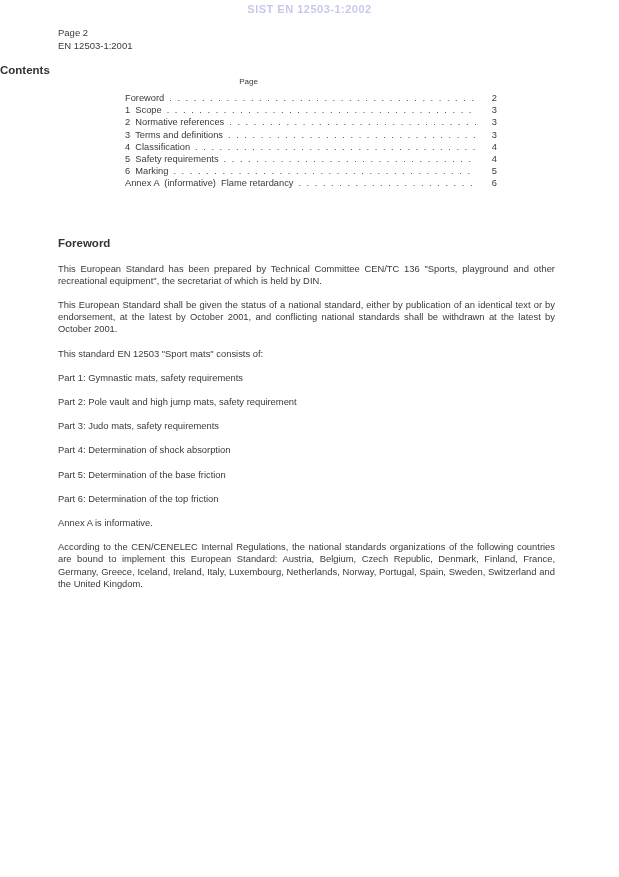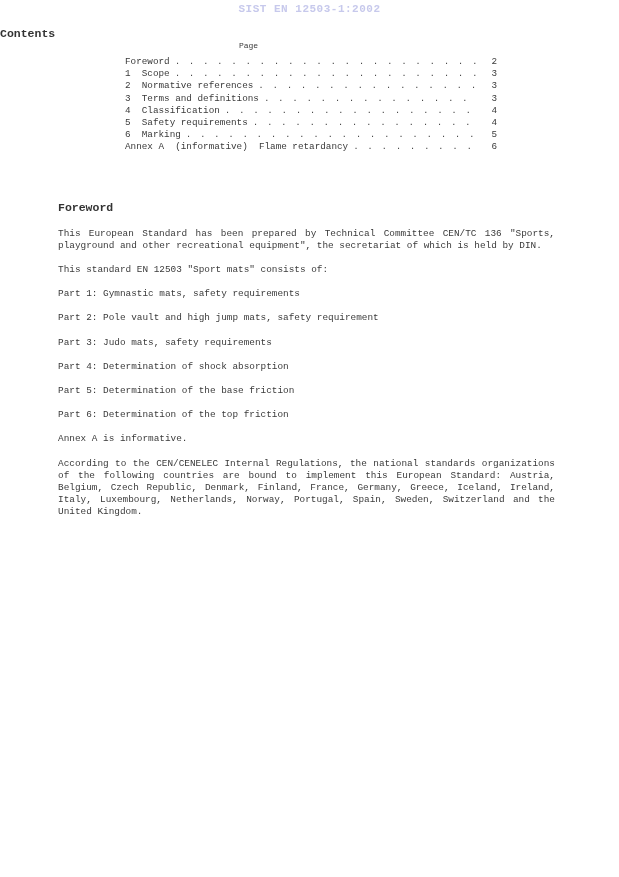--- a/index.html
+++ b/index.html
@@ -2,21 +2,21 @@
 <html><head>
 <meta charset="utf-8">
 <style>
   html, body { margin: 0; padding: 0; background: #ffffff; }
   .page {
     position: relative;
     width: 619px;
     height: 677px;
     background: #ffffff;
     overflow: hidden;
-    font-family: Liberation Mono, monospace;
+    font-family: Liberation Sans, sans-serif;
     color: #3a3a3a;
   }
   .watermark {
     padding-top: 3px;
     text-align: center;
     font-size: 11px;
     font-weight: bold;
     letter-spacing: 0.5px;
     color: #c7c9ec;
   }
@@ -78,20 +78,24 @@
   }
   .body-text p.single { text-align: left; }
 </style>
 </head>
 <body>
 
 <div class="page">
 
   <div class="watermark">SIST EN 12503-1:2002</div>
 
+  <div class="page-info">
+    <div>Page 2</div>
+    <div>EN 12503-1:2001</div>
+  </div>
 
   <div class="contents-title">Contents</div>
 
   <div class="page-col-label">Page</div>
 
   <div class="toc">
     <div class="toc-row">
       <span class="toc-label">Foreword</span>
       <span class="toc-dots"></span>
       <span class="toc-page">2</span>
@@ -130,20 +134,21 @@
       <span class="toc-label">Annex A  (informative)  Flame retardancy</span>
       <span class="toc-dots"></span>
       <span class="toc-page">6</span>
     </div>
   </div>
 
   <div class="foreword-title">Foreword</div>
 
   <div class="body-text">
     <p>This European Standard has been prepared by Technical Committee CEN/TC 136 "Sports, playground and other recreational equipment", the secretariat of which is held by DIN.</p>
+    <p>This European Standard shall be given the status of a national standard, either by publication of an identical text or by endorsement, at the latest by October 2001, and conflicting national standards shall be withdrawn at the latest by October 2001.</p>
     <p class="single">This standard EN 12503 "Sport mats" consists of:</p>
     <p class="single">Part 1: Gymnastic mats, safety requirements</p>
     <p class="single">Part 2: Pole vault and high jump mats, safety requirement</p>
     <p class="single">Part 3: Judo mats, safety requirements</p>
     <p class="single">Part 4: Determination of shock absorption</p>
     <p class="single">Part 5: Determination of the base friction</p>
     <p class="single">Part 6: Determination of the top friction</p>
     <p class="single">Annex A is informative.</p>
     <p>According to the CEN/CENELEC Internal Regulations, the national standards organizations of  the following countries are bound to implement this European Standard: Austria, Belgium, Czech Republic, Denmark, Finland, France, Germany, Greece, Iceland, Ireland, Italy, Luxembourg, Netherlands, Norway, Portugal, Spain, Sweden, Switzerland and the United Kingdom.</p>
   </div>

